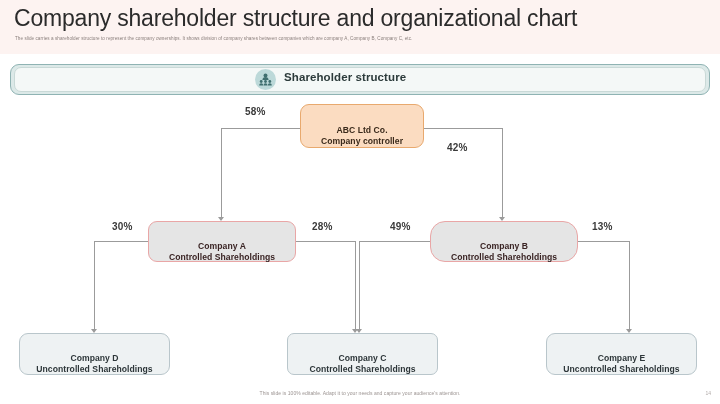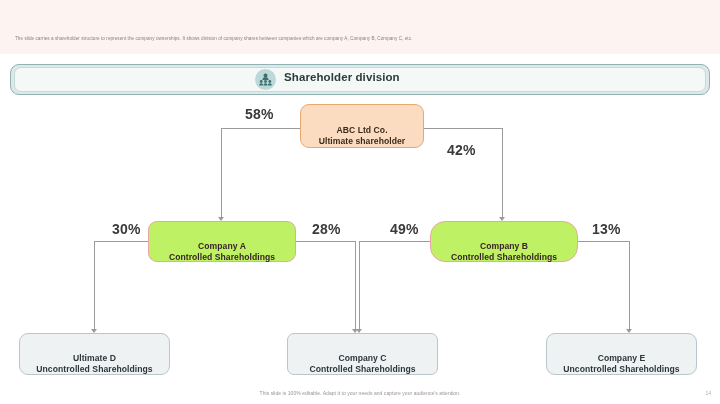--- a/index.html
+++ b/index.html
@@ -68,21 +68,21 @@
   }
   .node .l1{display:block;margin-top:20px;}
   .node .l2{display:block;}
 
   .node-root{
     left:300px;top:104px;width:124px;height:44px;
     background:#fbdcc1;border:1.3px solid #e8a96e;color:#3a2a1b;
   }
   .node-mid{
     width:148px;height:41px;
-    background:#bef264;border:1.3px solid #e9a6a6;color:#3a2424;
+    background:#e5e5e5;border:1.3px solid #e9a6a6;color:#3a2424;
     top:221px;
   }
   .node-a{left:148px;}
   .node-b{left:430px;border-radius:15px;}
 
   .node-leaf{
     width:151px;height:42px;top:333px;
     background:#eef2f3;border:1.3px solid #b9c6cb;color:#2d3639;
   }
   .leaf-d{left:19px;}
@@ -95,21 +95,21 @@
   .lnv{width:1px;}
   .arrow{
     position:absolute;width:0;height:0;z-index:2;
     border-left:3px solid transparent;
     border-right:3px solid transparent;
     border-top:4px solid #9b9b9b;
   }
 
   
   .pct{
-    position:absolute;font-size:14px;font-weight:700;
+    position:absolute;font-size:10px;font-weight:700;
     color:#3a3a3a;z-index:5;letter-spacing:0.2px;
   }
 
   
   .footer-note{
     position:absolute;left:0;top:389px;width:720px;
     text-align:center;font-size:5px;line-height:8px;
     color:#9b9391;letter-spacing:0.05px;
   }
   .page-num{
@@ -117,37 +117,38 @@
     font-size:5px;color:#b3adab;
   }
 </style>
 </head>
 <body>
 
 <div id="slide">
 
   <div class="header-band"></div>
   <div class="header-accent"></div>
+  <div class="page-title">Company shareholder structure and organizational chart</div>
   <div class="page-subtitle">The slide carries a shareholder structure to represent the company ownerships. It shows division of company shares between companies which are company A, Company B, Company C, etc.</div>
 
   <div class="banner-outer"></div>
   <div class="banner-inner"></div>
   <div class="banner-icon">
     <svg width="15" height="15" viewBox="0 0 16 16" aria-hidden="true">
       <circle cx="8" cy="3.6" r="2.1" fill="#3f6f6f"></circle>
       <path d="M4.7 8.4c0-1.9 1.5-3.1 3.3-3.1s3.3 1.2 3.3 3.1z" fill="#3f6f6f"></path>
       <circle cx="3.4" cy="10.1" r="1.5" fill="#3f6f6f"></circle>
       <circle cx="8" cy="10.1" r="1.5" fill="#3f6f6f"></circle>
       <circle cx="12.6" cy="10.1" r="1.5" fill="#3f6f6f"></circle>
       <path d="M1.3 14.3c0-1.4 1-2.3 2.1-2.3s2.1.9 2.1 2.3z" fill="#3f6f6f"></path>
       <path d="M5.9 14.3c0-1.4 1-2.3 2.1-2.3s2.1.9 2.1 2.3z" fill="#3f6f6f"></path>
       <path d="M10.5 14.3c0-1.4 1-2.3 2.1-2.3s2.1.9 2.1 2.3z" fill="#3f6f6f"></path>
     </svg>
   </div>
-  <div class="banner-label">Shareholder division</div>
+  <div class="banner-label">Shareholder structure</div>
 
   <div class="ln lnh" style="left:221px;top:128px;width:80px;"></div>
   <div class="ln lnv" style="left:221px;top:128px;height:91px;"></div>
   <div class="arrow" style="left:218px;top:217px;"></div>
 
   <div class="ln lnh" style="left:423px;top:128px;width:80px;"></div>
   <div class="ln lnv" style="left:502px;top:128px;height:91px;"></div>
   <div class="arrow" style="left:499px;top:217px;"></div>
 
   <div class="ln lnh" style="left:94px;top:241px;width:55px;"></div>
@@ -168,35 +169,35 @@
 
   <div class="pct" style="left:245px;top:106px;">58%</div>
   <div class="pct" style="left:447px;top:106px;margin-top:36px;">42%</div>
   <div class="pct" style="left:112px;top:221px;">30%</div>
   <div class="pct" style="left:312px;top:221px;">28%</div>
   <div class="pct" style="left:390px;top:221px;">49%</div>
   <div class="pct" style="left:592px;top:221px;">13%</div>
 
   <div class="node node-root">
     <span class="l1">ABC Ltd Co.</span>
-    <span class="l2">Ultimate shareholder</span>
+    <span class="l2">Company controller</span>
   </div>
 
   <div class="node node-mid node-a">
     <span class="l1">Company A</span>
     <span class="l2">Controlled Shareholdings</span>
   </div>
 
   <div class="node node-mid node-b">
     <span class="l1">Company B</span>
     <span class="l2">Controlled Shareholdings</span>
   </div>
 
   <div class="node node-leaf leaf-d">
-    <span class="l1">Ultimate D</span>
+    <span class="l1">Company D</span>
     <span class="l2">Uncontrolled Shareholdings</span>
   </div>
 
   <div class="node node-leaf leaf-c">
     <span class="l1">Company C</span>
     <span class="l2">Controlled Shareholdings</span>
   </div>
 
   <div class="node node-leaf leaf-e">
     <span class="l1">Company E</span>

